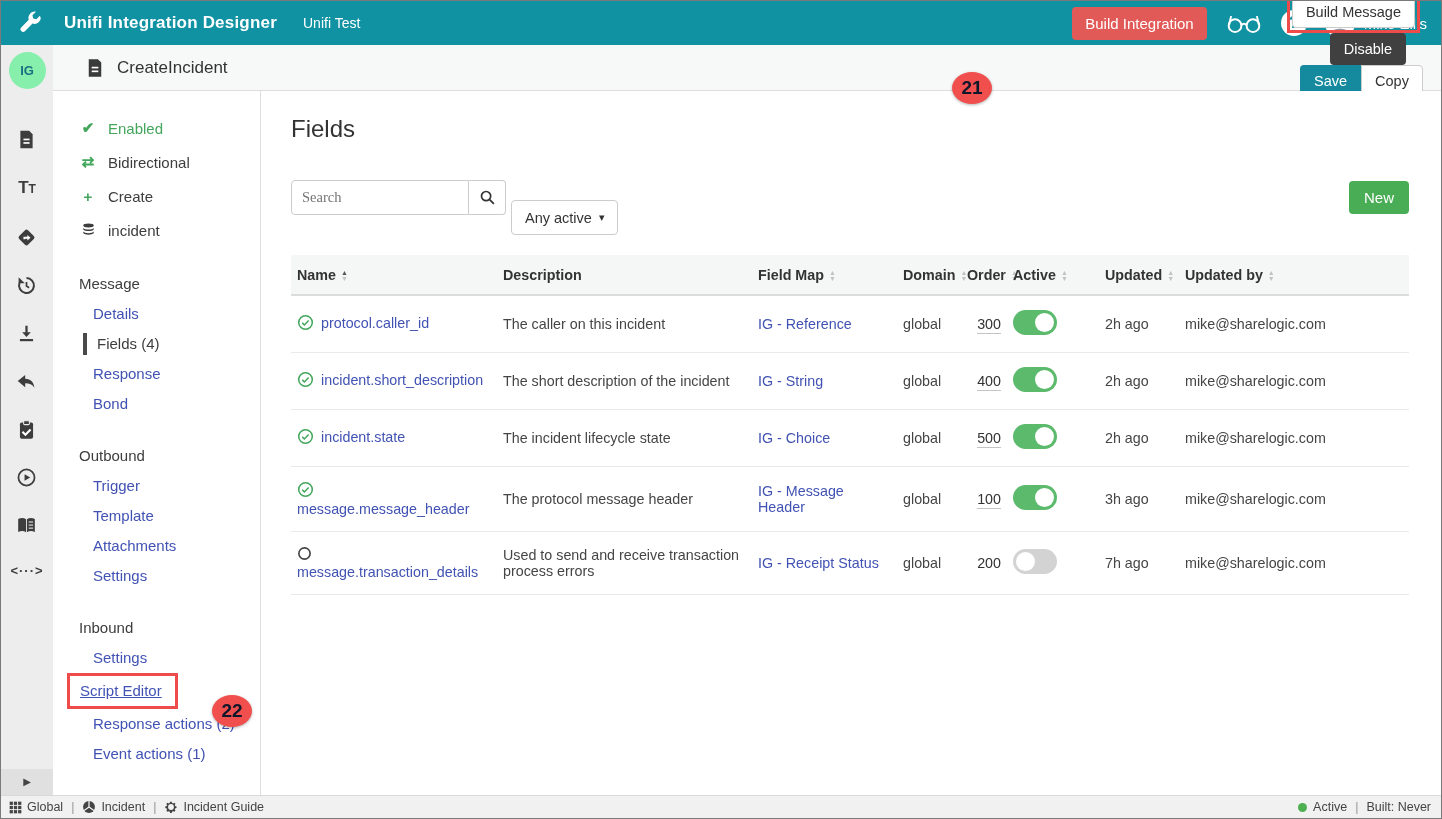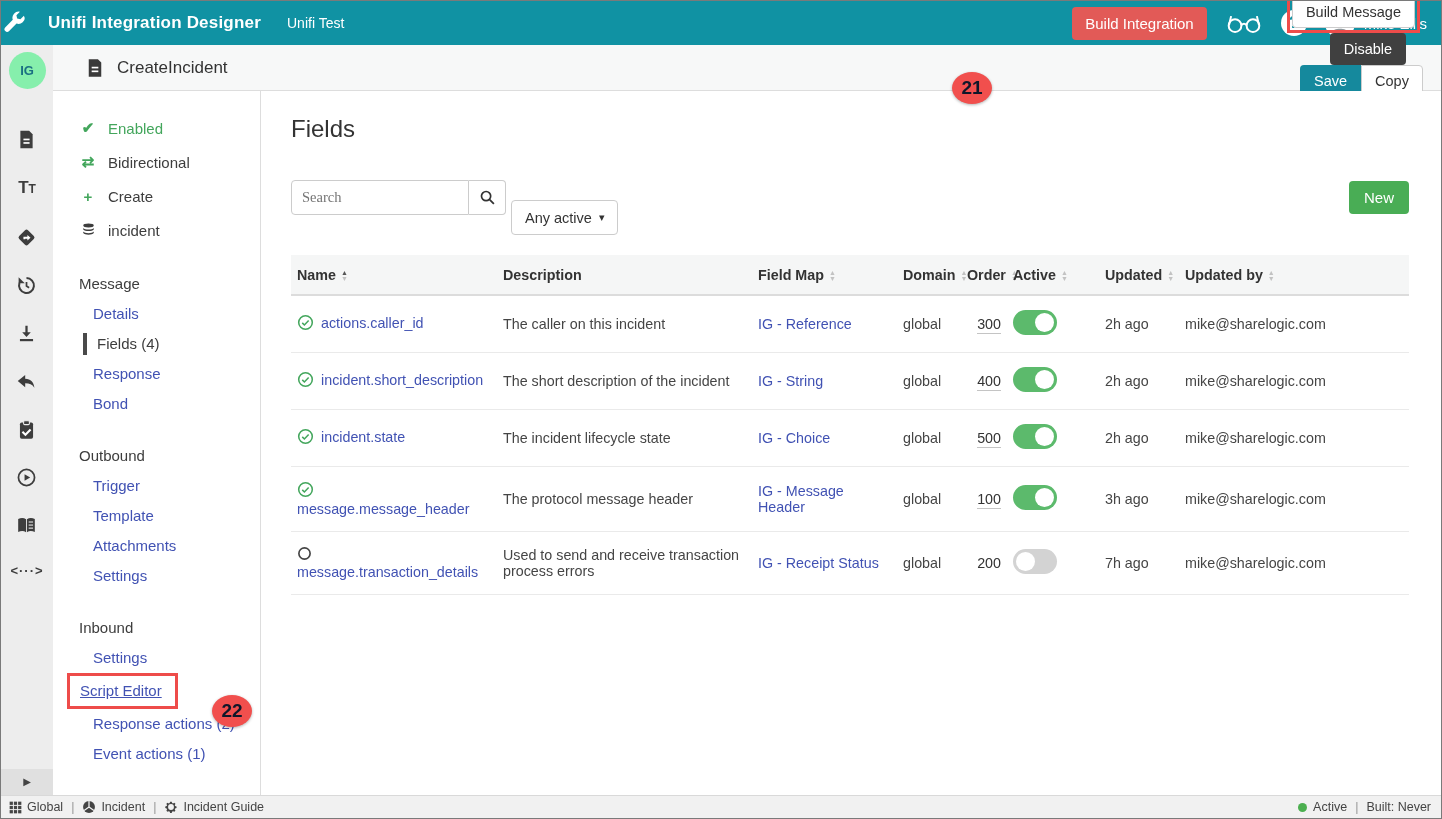--- a/index.html
+++ b/index.html
@@ -1,21 +1,21 @@
 <!DOCTYPE html>
 <html><head>
 <meta charset="utf-8">
 <style>
   * { box-sizing: border-box; margin: 0; padding: 0; }
   html,body { width:1442px; height:819px; }
   body { font-family: "Liberation Sans", sans-serif; color:#3d3d3d; background:#fff; }
   .app { position:relative; width:1442px; height:819px; display:flex; flex-direction:column; border:1px solid #7a7a7a; overflow:hidden; background:#fff; }
 
   
-  .navbar { height:44px; background:#1092a3; display:flex; align-items:center; padding:0 14px 0 0; flex:0 0 auto; }
+  .navbar { height:44px; background:#1092a3; display:flex; align-items:center; padding:0 14px 0 16px; flex:0 0 auto; }
   .navbar .wrench { width:25px; height:25px; }
   .nav-title { color:#fff; font-size:17px; font-weight:700; margin-left:22px; letter-spacing:.2px; }
   .nav-sub { color:#fff; font-size:14px; margin-left:26px; }
   .nav-right { margin-left:auto; display:flex; align-items:center; gap:18px; }
   .btn-build-int { background:#e25a57; color:#fff; border:none; border-radius:4px; font-size:15px; padding:8px 13px; font-family:inherit; cursor:pointer; }
   .glasses-icon { width:38px; height:24px; }
   .help-circle { width:26px; height:26px; border-radius:50%; background:#fff; color:#1092a3; font-weight:700; font-size:16px; display:flex; align-items:center; justify-content:center; }
   .user { display:flex; align-items:center; gap:9px; color:#fff; font-size:15px; }
   .user-avatar { width:30px; height:30px; border-radius:50%; background:#fff; display:flex; align-items:center; justify-content:center; overflow:hidden; }
 
@@ -321,21 +321,21 @@
                       <i class="up">▲</i>
                       <i>▼</i>
                     </span></th>
               </tr>
             </thead>
             <tbody>
               <tr>
                 <td><span class="status-ic"><svg width="17" height="17" viewBox="0 0 20 20" fill="none" stroke="#43a65c" stroke-width="1.8">
                         <circle cx="10" cy="10" r="8"></circle>
                         <path d="M6.2 10.4l2.5 2.5 5-5.2"></path>
-                      </svg></span><a class="link">actions.caller_id</a></td>
+                      </svg></span><a class="link">protocol.caller_id</a></td>
                 <td>The caller on this incident</td>
                 <td><a class="link">IG - Reference</a></td>
                 <td>global</td>
                 <td class="c-order"><span class="order-val editable">300</span></td>
                 <td class="c-active"><span class="toggle on"><span class="knob"></span></span></td>
                 <td>2h ago</td>
                 <td>mike@sharelogic.com</td>
               </tr>
               <tr>
                 <td><span class="status-ic"><svg width="17" height="17" viewBox="0 0 20 20" fill="none" stroke="#43a65c" stroke-width="1.8">

